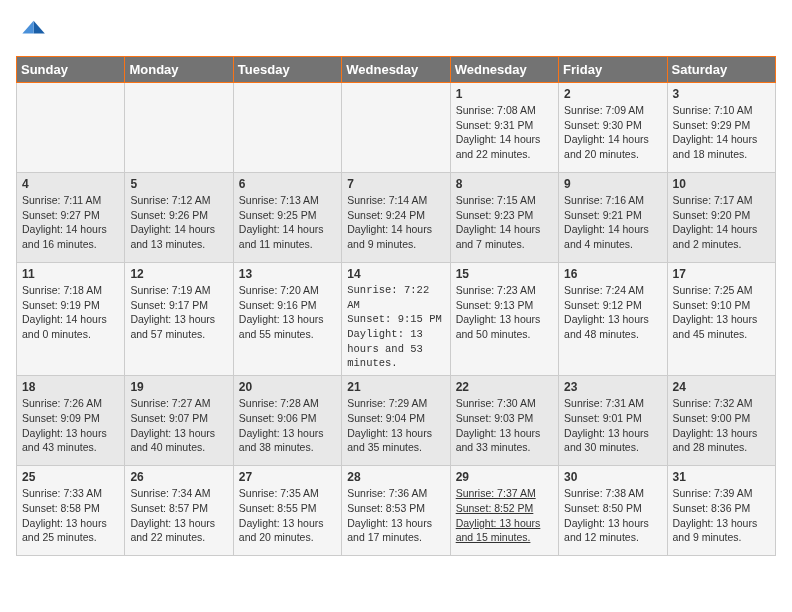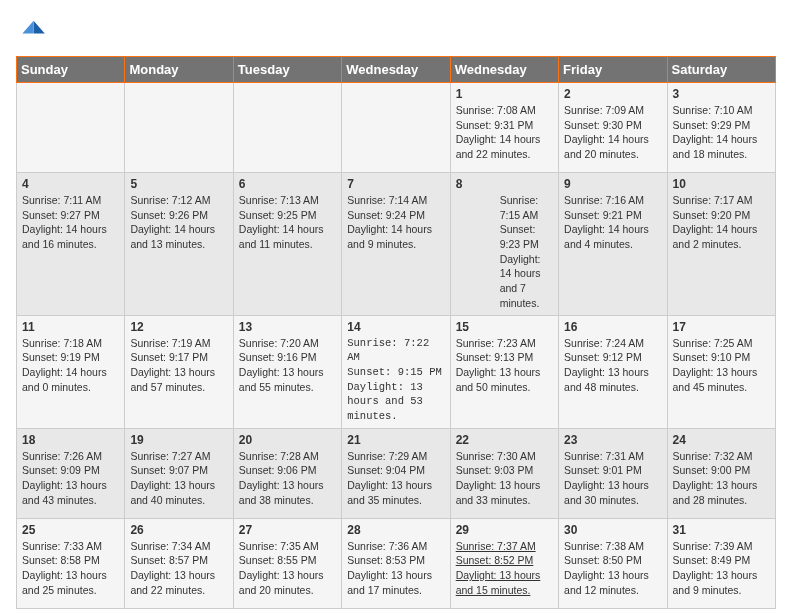--- a/index.html
+++ b/index.html
@@ -162,21 +162,21 @@
 Daylight: 14 hours and 11 minutes.</div>
         </td>
         <td>
           <div class="day-number">7</div>
           <div class="cell-content" style="white-space: pre-line;">Sunrise: 7:14 AM
 Sunset: 9:24 PM
 Daylight: 14 hours and 9 minutes.</div>
         </td>
         <td>
           <div class="day-number">8</div>
-          <div class="cell-content" style="white-space: pre-line; margin-left: 44px;">Sunrise: 7:15 AM
+          <div class="cell-content" style="white-space: pre-line;">Sunrise: 7:15 AM
 Sunset: 9:23 PM
 Daylight: 14 hours and 7 minutes.</div>
         </td>
         <td>
           <div class="day-number">9</div>
           <div class="cell-content" style="white-space: pre-line;">Sunrise: 7:16 AM
 Sunset: 9:21 PM
 Daylight: 14 hours and 4 minutes.</div>
         </td>
         <td>
@@ -307,18 +307,18 @@
         </td>
         <td>
           <div class="day-number">30</div>
           <div class="cell-content" style="white-space: pre-line;">Sunrise: 7:38 AM
 Sunset: 8:50 PM
 Daylight: 13 hours and 12 minutes.</div>
         </td>
         <td>
           <div class="day-number">31</div>
           <div class="cell-content" style="white-space: pre-line;">Sunrise: 7:39 AM
-Sunset: 8:49 PM
+Sunset: 8:36 PM
 Daylight: 13 hours and 9 minutes.</div>
         </td>
       </tr>
     </tbody>
 </table>
 
 </body></html>

